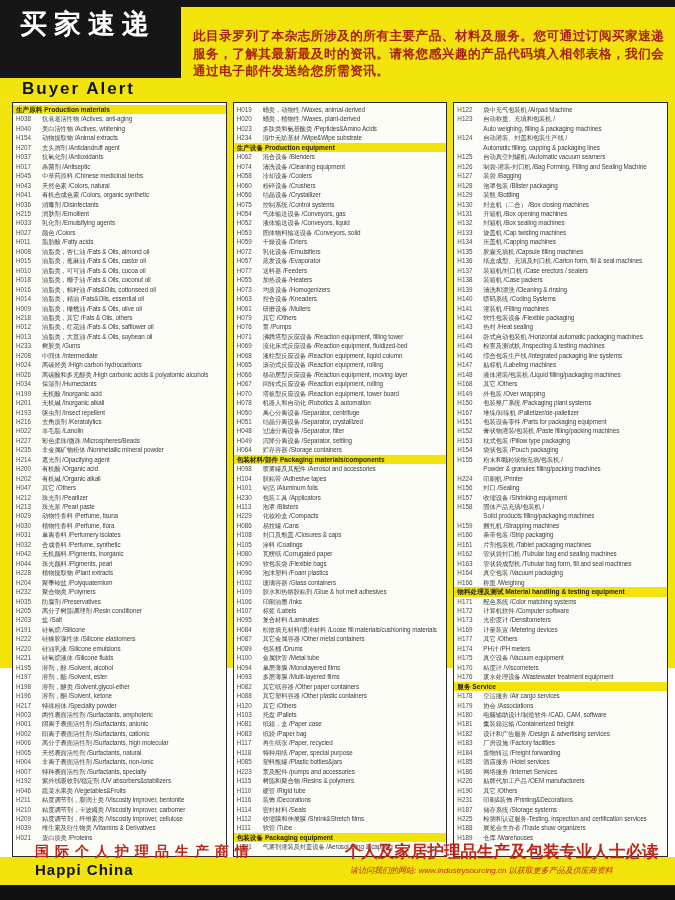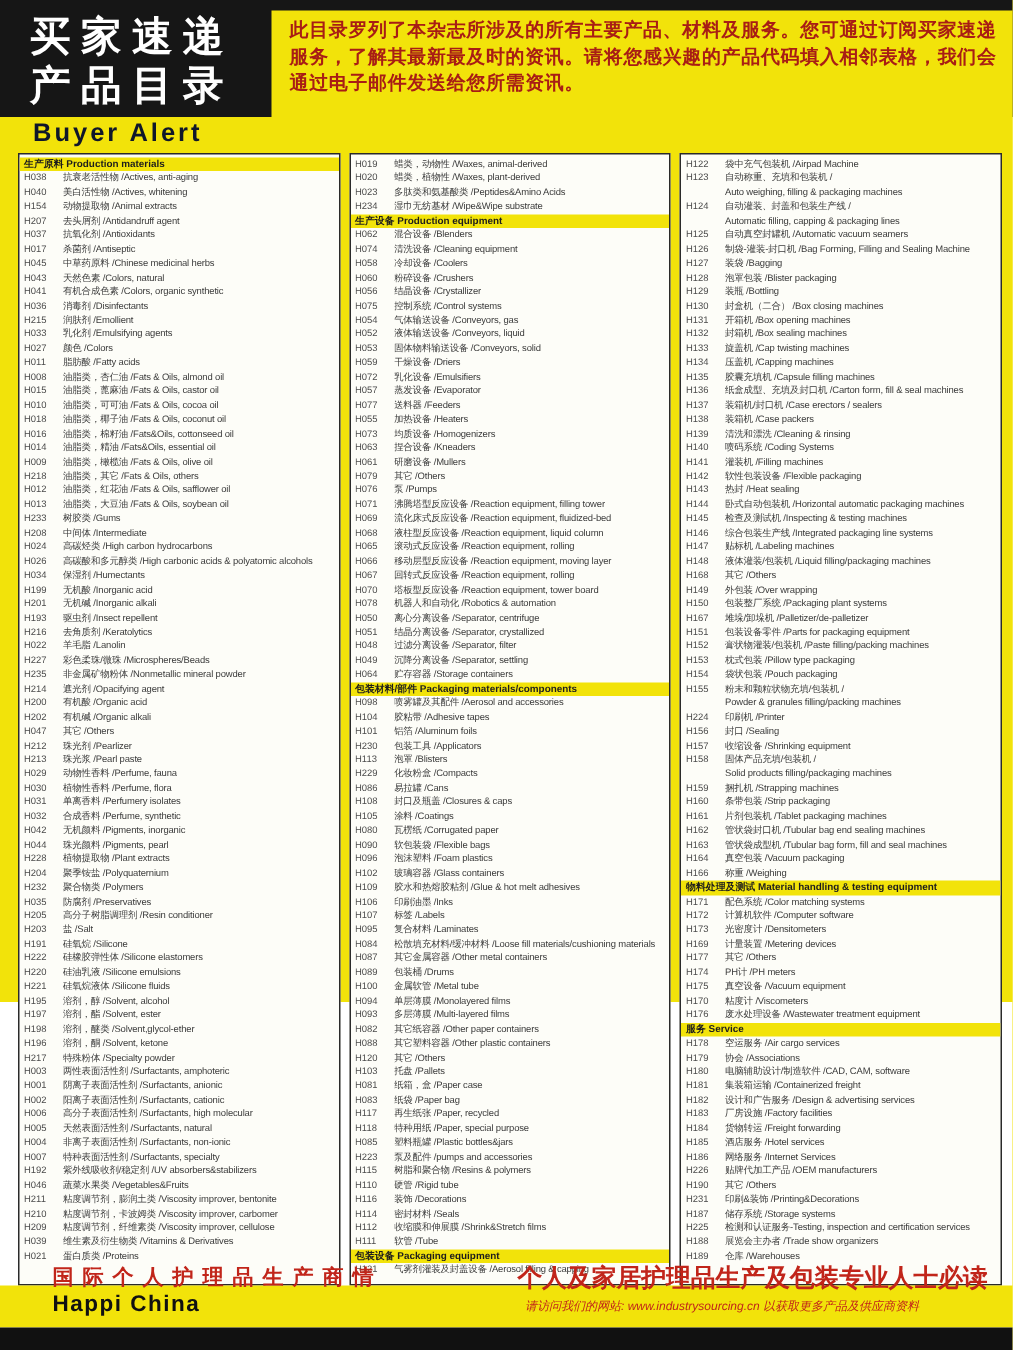--- a/index.html
+++ b/index.html
@@ -3,21 +3,21 @@
 <meta charset="utf-8">
 <style>
   html,body{margin:0;padding:0;}
   body{width:675px;height:900px;overflow:hidden;font-family:"Liberation Sans","DejaVu Sans",sans-serif;}
   .page{position:relative;width:675px;height:668px;background:#F2E30A;}
   
   .header{position:absolute;left:0;top:0;width:675px;height:78px;background:#161616;}
   .logo-box{position:absolute;left:0;top:0;width:180px;height:78px;background:#161616;color:#fff;
             font-weight:bold;font-size:27px;line-height:33px;letter-spacing:7px;padding:8px 0 0 20px;box-sizing:border-box;}
   .intro-box{position:absolute;left:181px;top:7px;width:494px;height:71px;background:#F2E30A;box-sizing:border-box;
-             padding:5px 10px 0 12px;}
+             padding:21px 10px 0 12px;}
   .intro-text{color:#A81D15;font-weight:bold;font-size:12.6px;line-height:17.5px;letter-spacing:0.5px;}
   .buyer-alert{position:absolute;left:22px;top:78px;height:22px;color:#0f172a;font-weight:bold;
                font-size:17px;letter-spacing:2px;line-height:22px;}
   
   .catalog{position:absolute;left:12px;top:102px;width:656px;height:755px;display:flex;gap:6px;}
   .col{flex:1;background:#FDFDF8;border:1px solid #2a2a2a;box-sizing:border-box;
        padding:2px 3px;overflow:hidden;}
   .sec{background:#F2E30A;color:#1d1d1d;font-weight:bold;font-size:6.6px;line-height:9.45px;
        white-space:nowrap;overflow:hidden;margin:0 -3px;padding:0 3px;}
   .row{display:flex;font-size:6.3px;line-height:9.45px;color:#3b3b3b;white-space:nowrap;overflow:hidden;}
@@ -34,21 +34,20 @@
   .bottom-bar{position:absolute;left:0;top:885px;width:675px;height:15px;background:#111;}
 </style>
 </head>
 <body>
 
 <div class="page">
 
   <div class="header">
     <div class="logo-box">
       <div>买家速递</div>
-      <div>产品目录</div>
     </div>
     <div class="intro-box">
       <div class="intro-text">此目录罗列了本杂志所涉及的所有主要产品、材料及服务。您可通过订阅买家速递服务，了解其最新最及时的资讯。请将您感兴趣的产品代码填入相邻表格，我们会通过电子邮件发送给您所需资讯。</div>
     </div>
   </div>
 
   <div class="buyer-alert">Buyer Alert</div>
 
   <div class="catalog">
     <div class="col">

